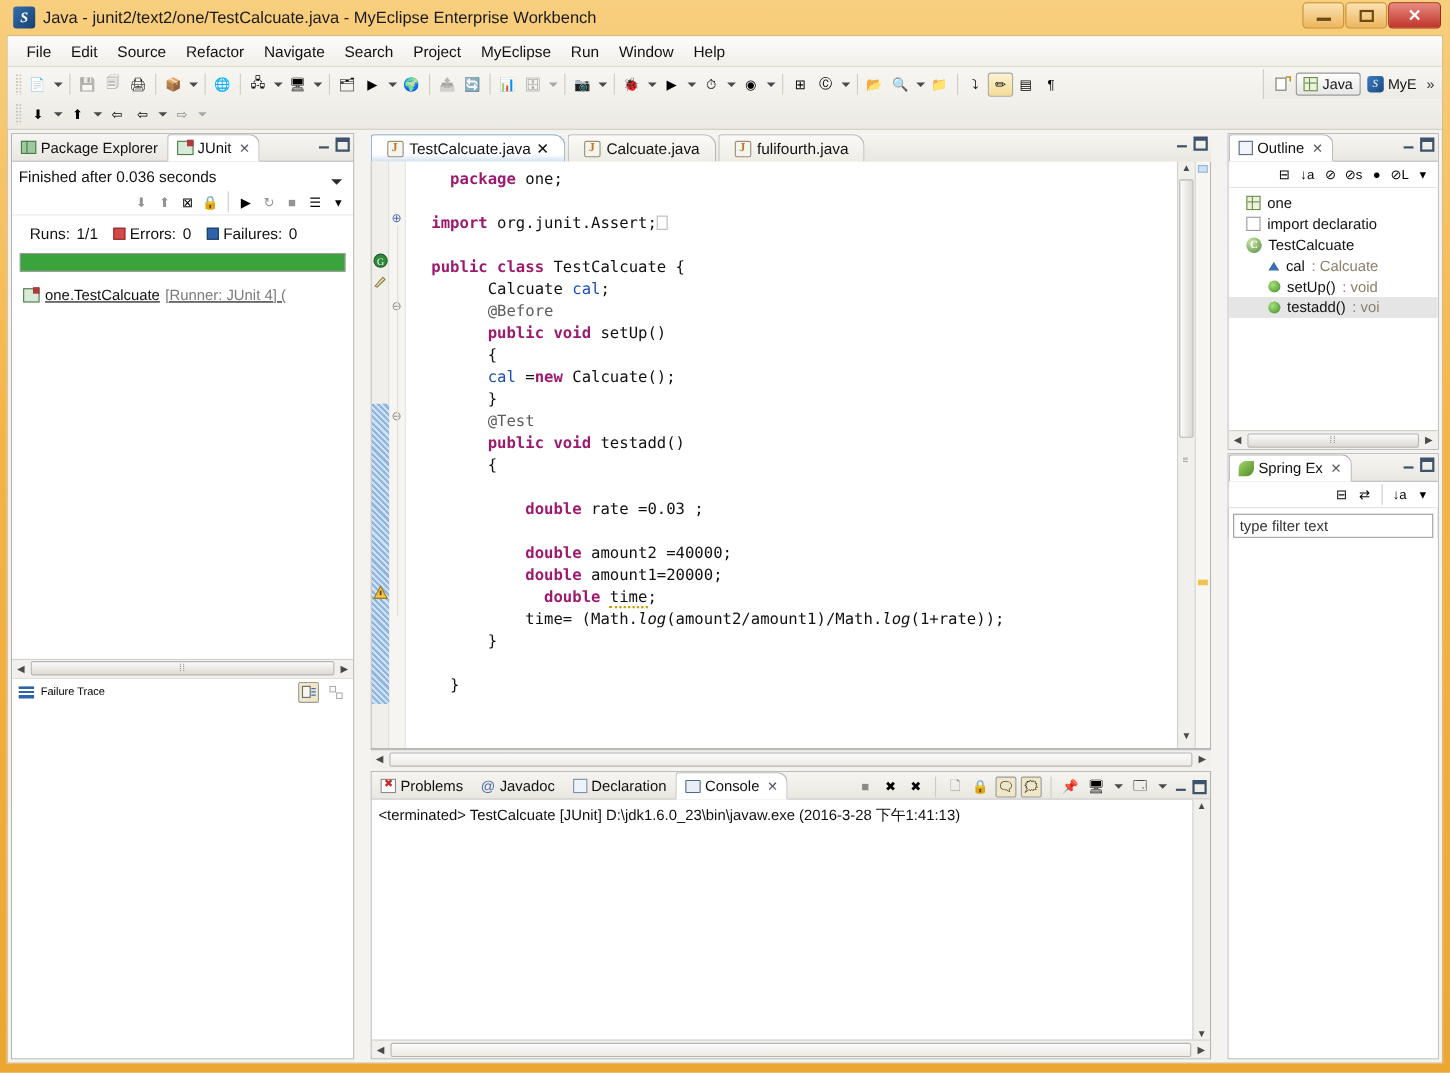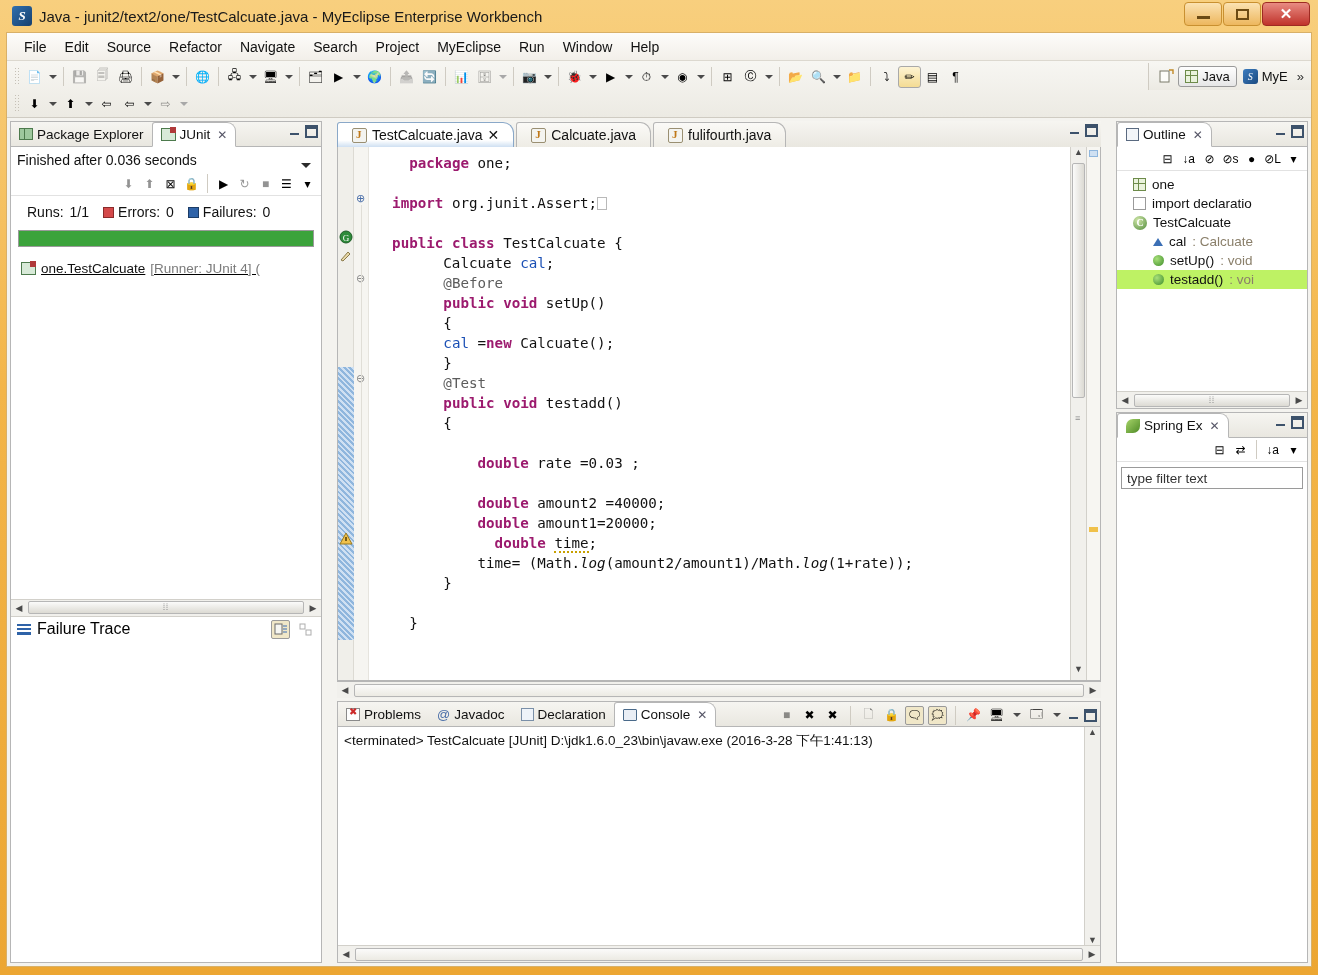--- a/index.html
+++ b/index.html
@@ -137,21 +137,21 @@
   .jrow .name { color:#111; }
   .jrow .meta { color:#7a7a7a; }
   #junit-body { flex:1; background:#fff; min-height:0; }
   .hscroll { height:17px; background:#f1f0ec; border-top:1px solid #d2d0ca;
     display:flex; align-items:center; position:relative; }
   .hscroll .arr { width:16px; text-align:center; font-size:9px; color:#4a4a4a; }
   .hscroll .thumb { flex:1; height:13px; margin:0 1px;
     background:linear-gradient(to bottom,#fbfbfa,#dcdad3); border:1px solid #b6b6b6; border-radius:2px;
     display:flex; align-items:center; justify-content:center; color:#8e8e8e; font-size:9px; letter-spacing:1px; }
   #failure-trace-hdr { height:26px; display:flex; align-items:center; gap:6px;
-    padding:0 6px; background:#fff; border-top:1px solid #d2d0ca; font-size:16px; }
+    padding:0 6px; background:#fff; border-top:1px solid #d2d0ca; font-size:10px; }
   #failure-trace-body { flex:1; background:#fff; min-height:0; }
 
   
   #editor-part { flex:1; display:flex; flex-direction:column; min-height:0; }
   #etabs { height:26px; display:flex; align-items:flex-end; position:relative;
     background:linear-gradient(to bottom,#f6f5f1,#e9e7e0); }
   .etab { height:25px; display:flex; align-items:center; gap:5px; padding:0 14px;
     font-size:14px; color:#111; white-space:nowrap;
     border:1px solid #b6b6b6; border-bottom:none; border-radius:3px 11px 0 0;
     background:linear-gradient(to bottom,#fbfaf7,#eeece5); margin-right:2px; }
@@ -186,21 +186,21 @@
   
   #console-part { height:262px; display:flex; flex-direction:column; }
   #console-text { flex:1; background:#fff; position:relative; }
   #console-line { font-size:13.5px; padding:5px 6px; color:#111; white-space:nowrap; }
 
   
   .tree { flex:1; background:#fff; padding:4px 0 0 0; overflow:hidden; min-height:0; }
   .orow { display:flex; align-items:center; gap:6px; font-size:13.5px; white-space:nowrap;
     padding:2px 2px 2px 16px; color:#111; }
   .orow.indent { padding-left:36px; }
-  .orow.selected { background:#bef264; }
+  .orow.selected { background:#e5e5e5; }
   .otype { color:#8a7f6a; }
 
   
   #spring-filter {
     margin:5px 4px 0 4px; height:22px; border:1px solid #9a9a9a; background:#fff;
     display:flex; align-items:center; padding:0 5px; font-size:13.5px; color:#333;
   }
 
   
   #statusbar { height:28px; display:flex; align-items:center;

